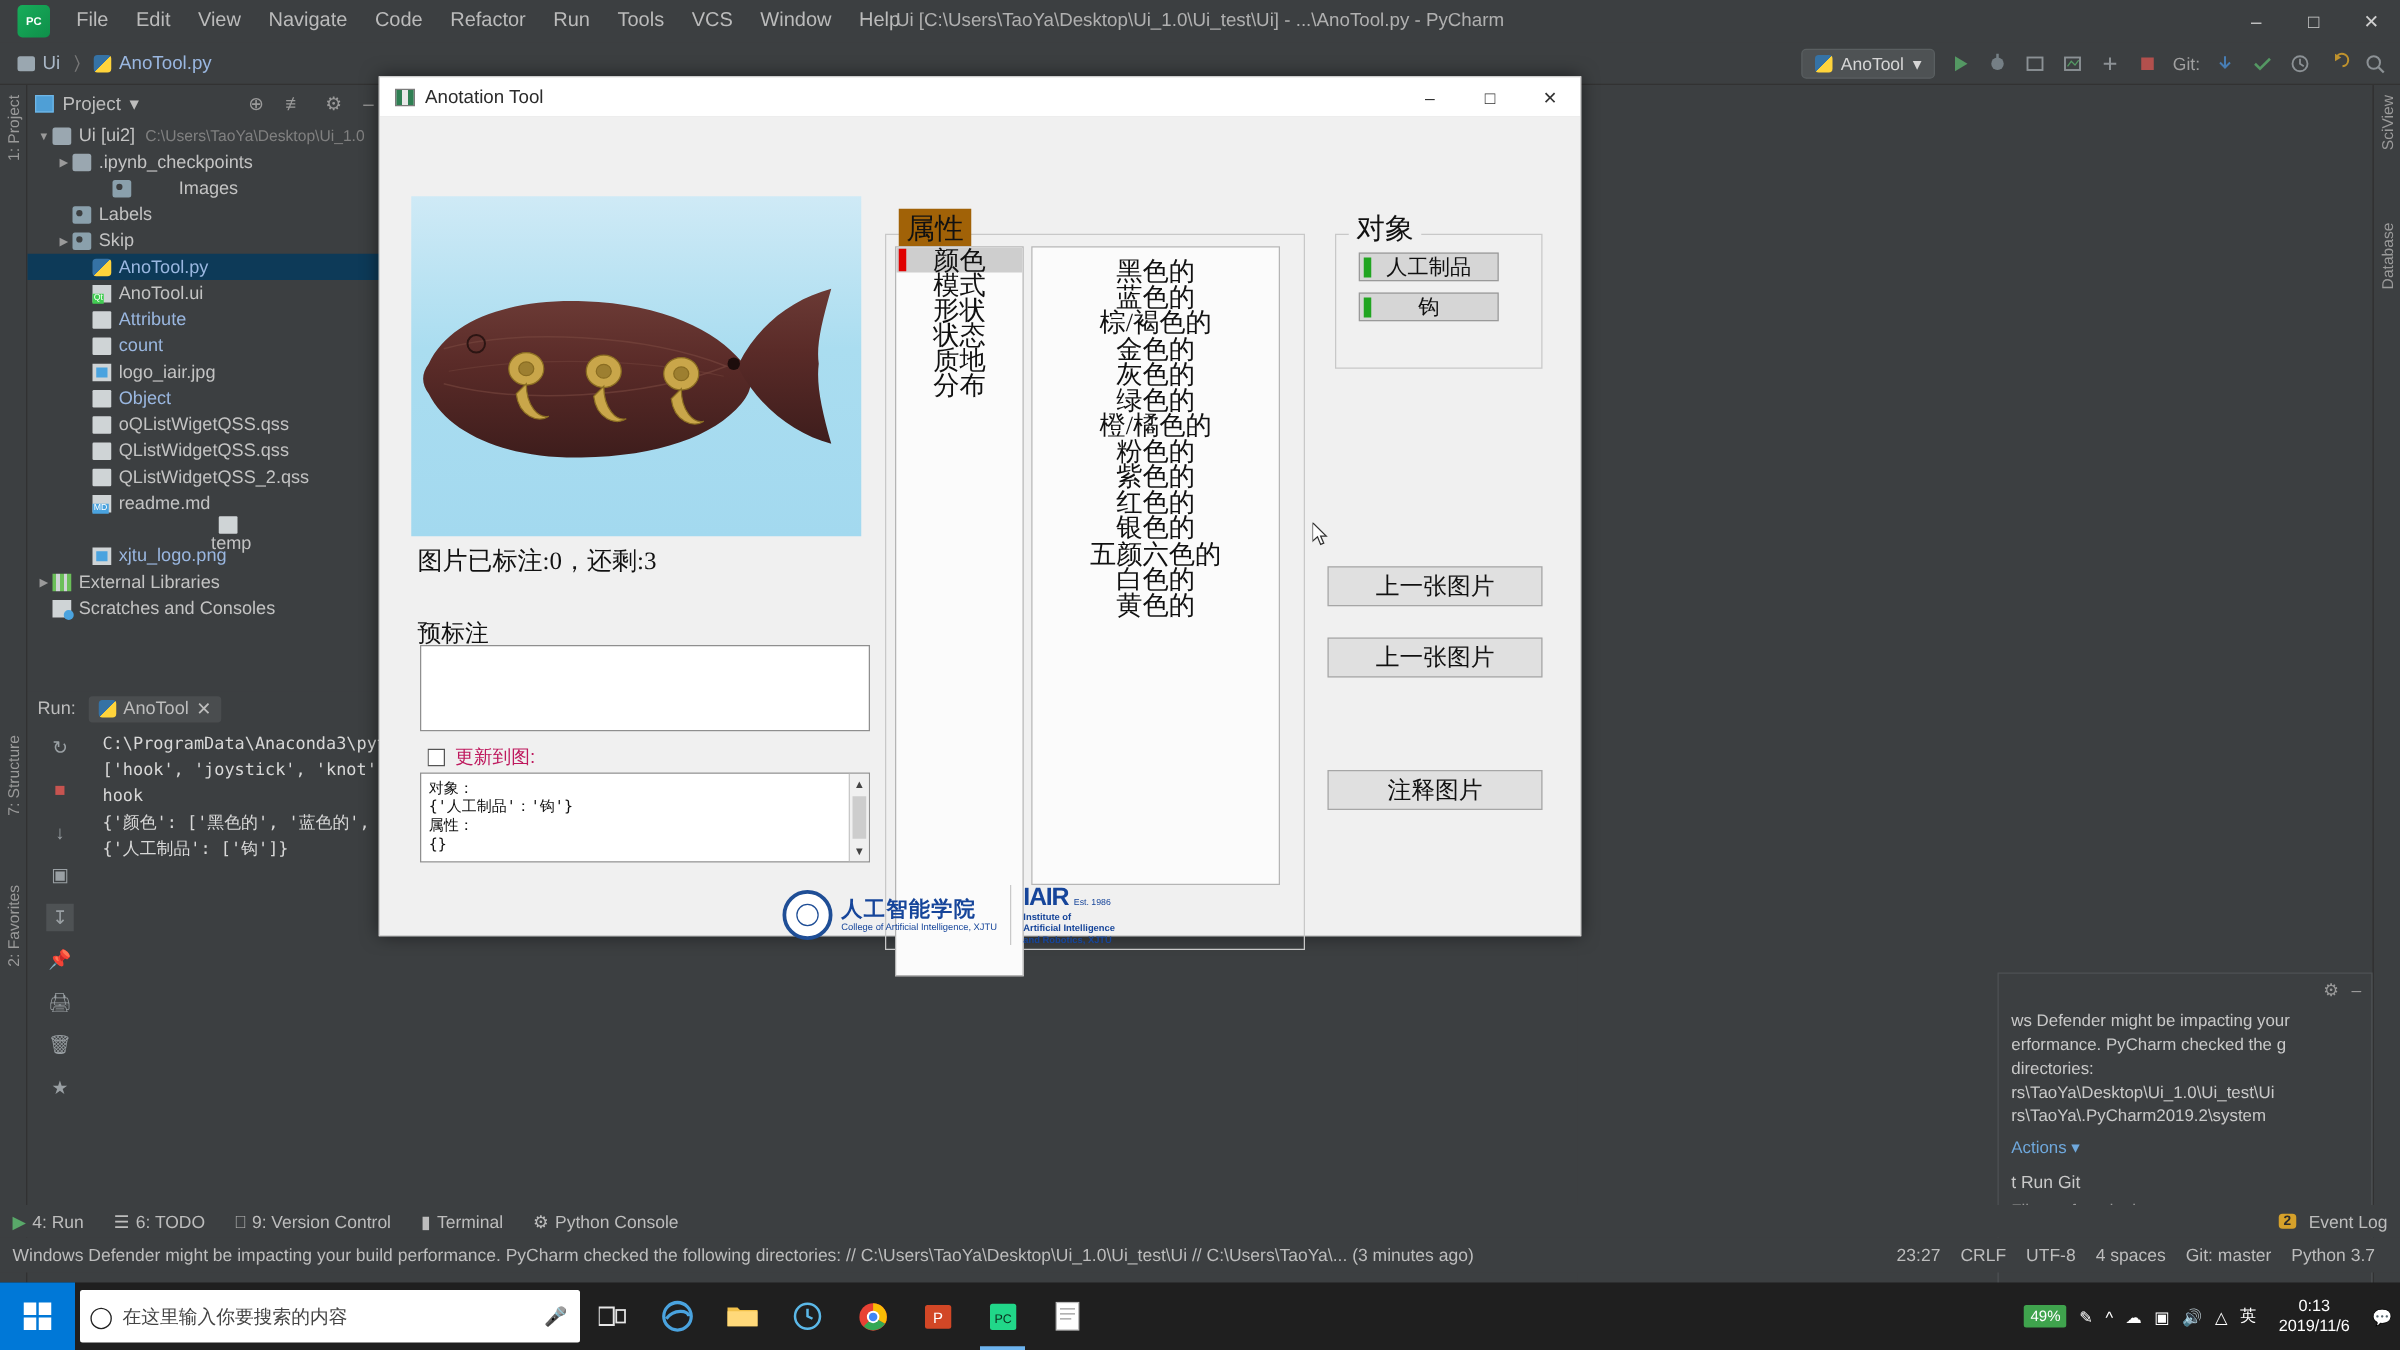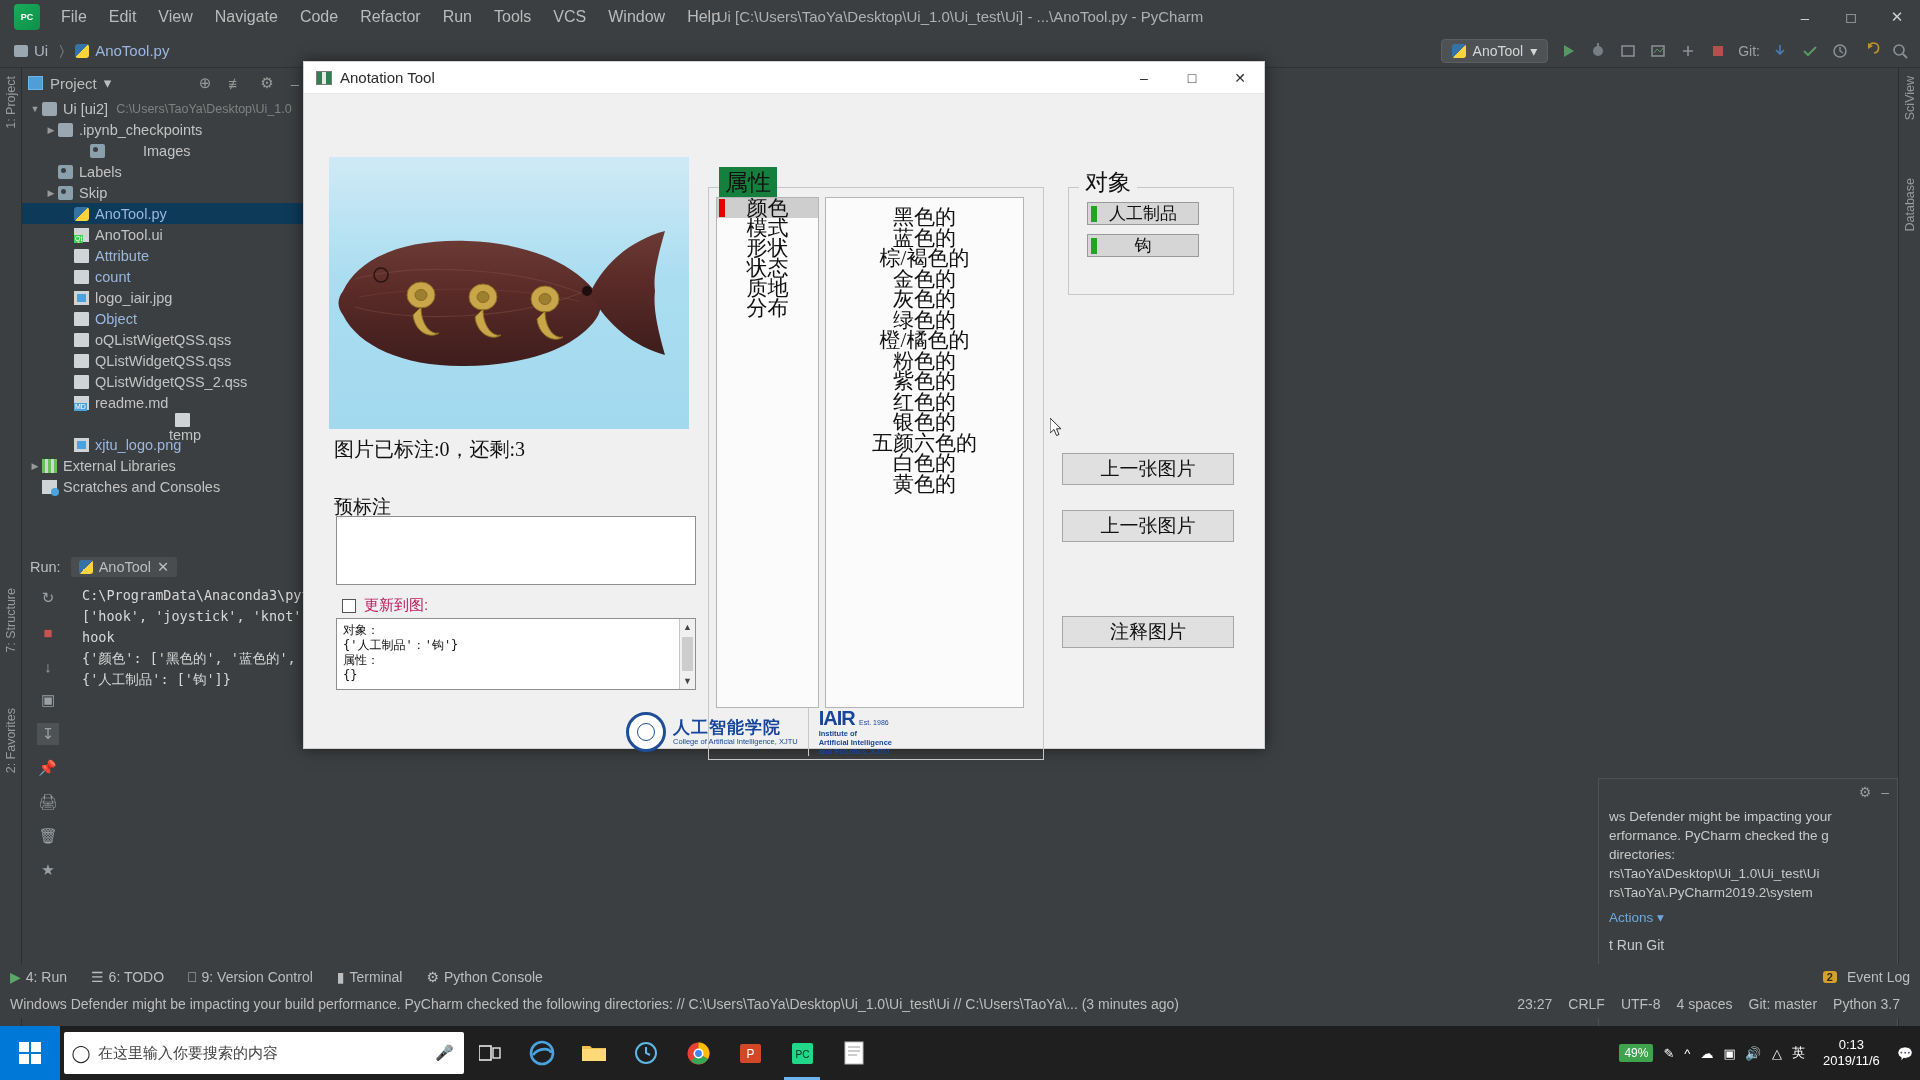--- a/index.html
+++ b/index.html
@@ -164,23 +164,23 @@
     color:#111; white-space:pre; }
   #outscroll { position:absolute; right:0; top:0; width:16px; bottom:0; background:#f0f0f0;
     border-left:1px solid #c8c8c8; }
   #outscroll .ar { height:16px; display:flex; align-items:center; justify-content:center;
     font-size:9px; color:#444; }
   #outscroll .thumb { position:absolute; left:2px; right:2px; top:18px; height:34px; background:#cdcdcd; }
 
   
   #attrgrp { position:absolute; left:404px; top:93px; width:336px; height:573px;
     border:1px solid #c8c8c8; }
-  #attrgrp .legend { position:absolute; left:10px; top:-21px; background:#15803d; padding:0 6px;
+  #attrgrp .legend { position:absolute; left:10px; top:-21px; background:#a16207; padding:0 6px;
     font-family:"Liberation Serif", serif; font-size:23px; color:#111; }
-  #attrlist { position:absolute; left:7px; top:9px; width:103px; height:511px;
+  #attrlist { position:absolute; left:7px; top:9px; width:103px; height:584px;
     background:#fbfbfb; border:1px solid #b5b5b5; overflow:hidden; }
   .alitem { height:20px; text-align:center; font-family:"Liberation Serif", serif;
     font-size:21px; color:#111; line-height:20px; position:relative; }
   .alitem.sel { background:#cecece; }
   .alitem.sel:before { content:""; position:absolute; left:2px; top:1px; width:6px; height:18px; background:#e00000; }
   #vallist { position:absolute; left:116px; top:9px; width:199px; height:511px;
     background:#fbfbfb; border:1px solid #b5b5b5; overflow:hidden; padding-top:9px; }
   .vitem { height:20.5px; text-align:center; font-family:"Liberation Serif", serif;
     font-size:21px; color:#111; line-height:20.5px; }
 

